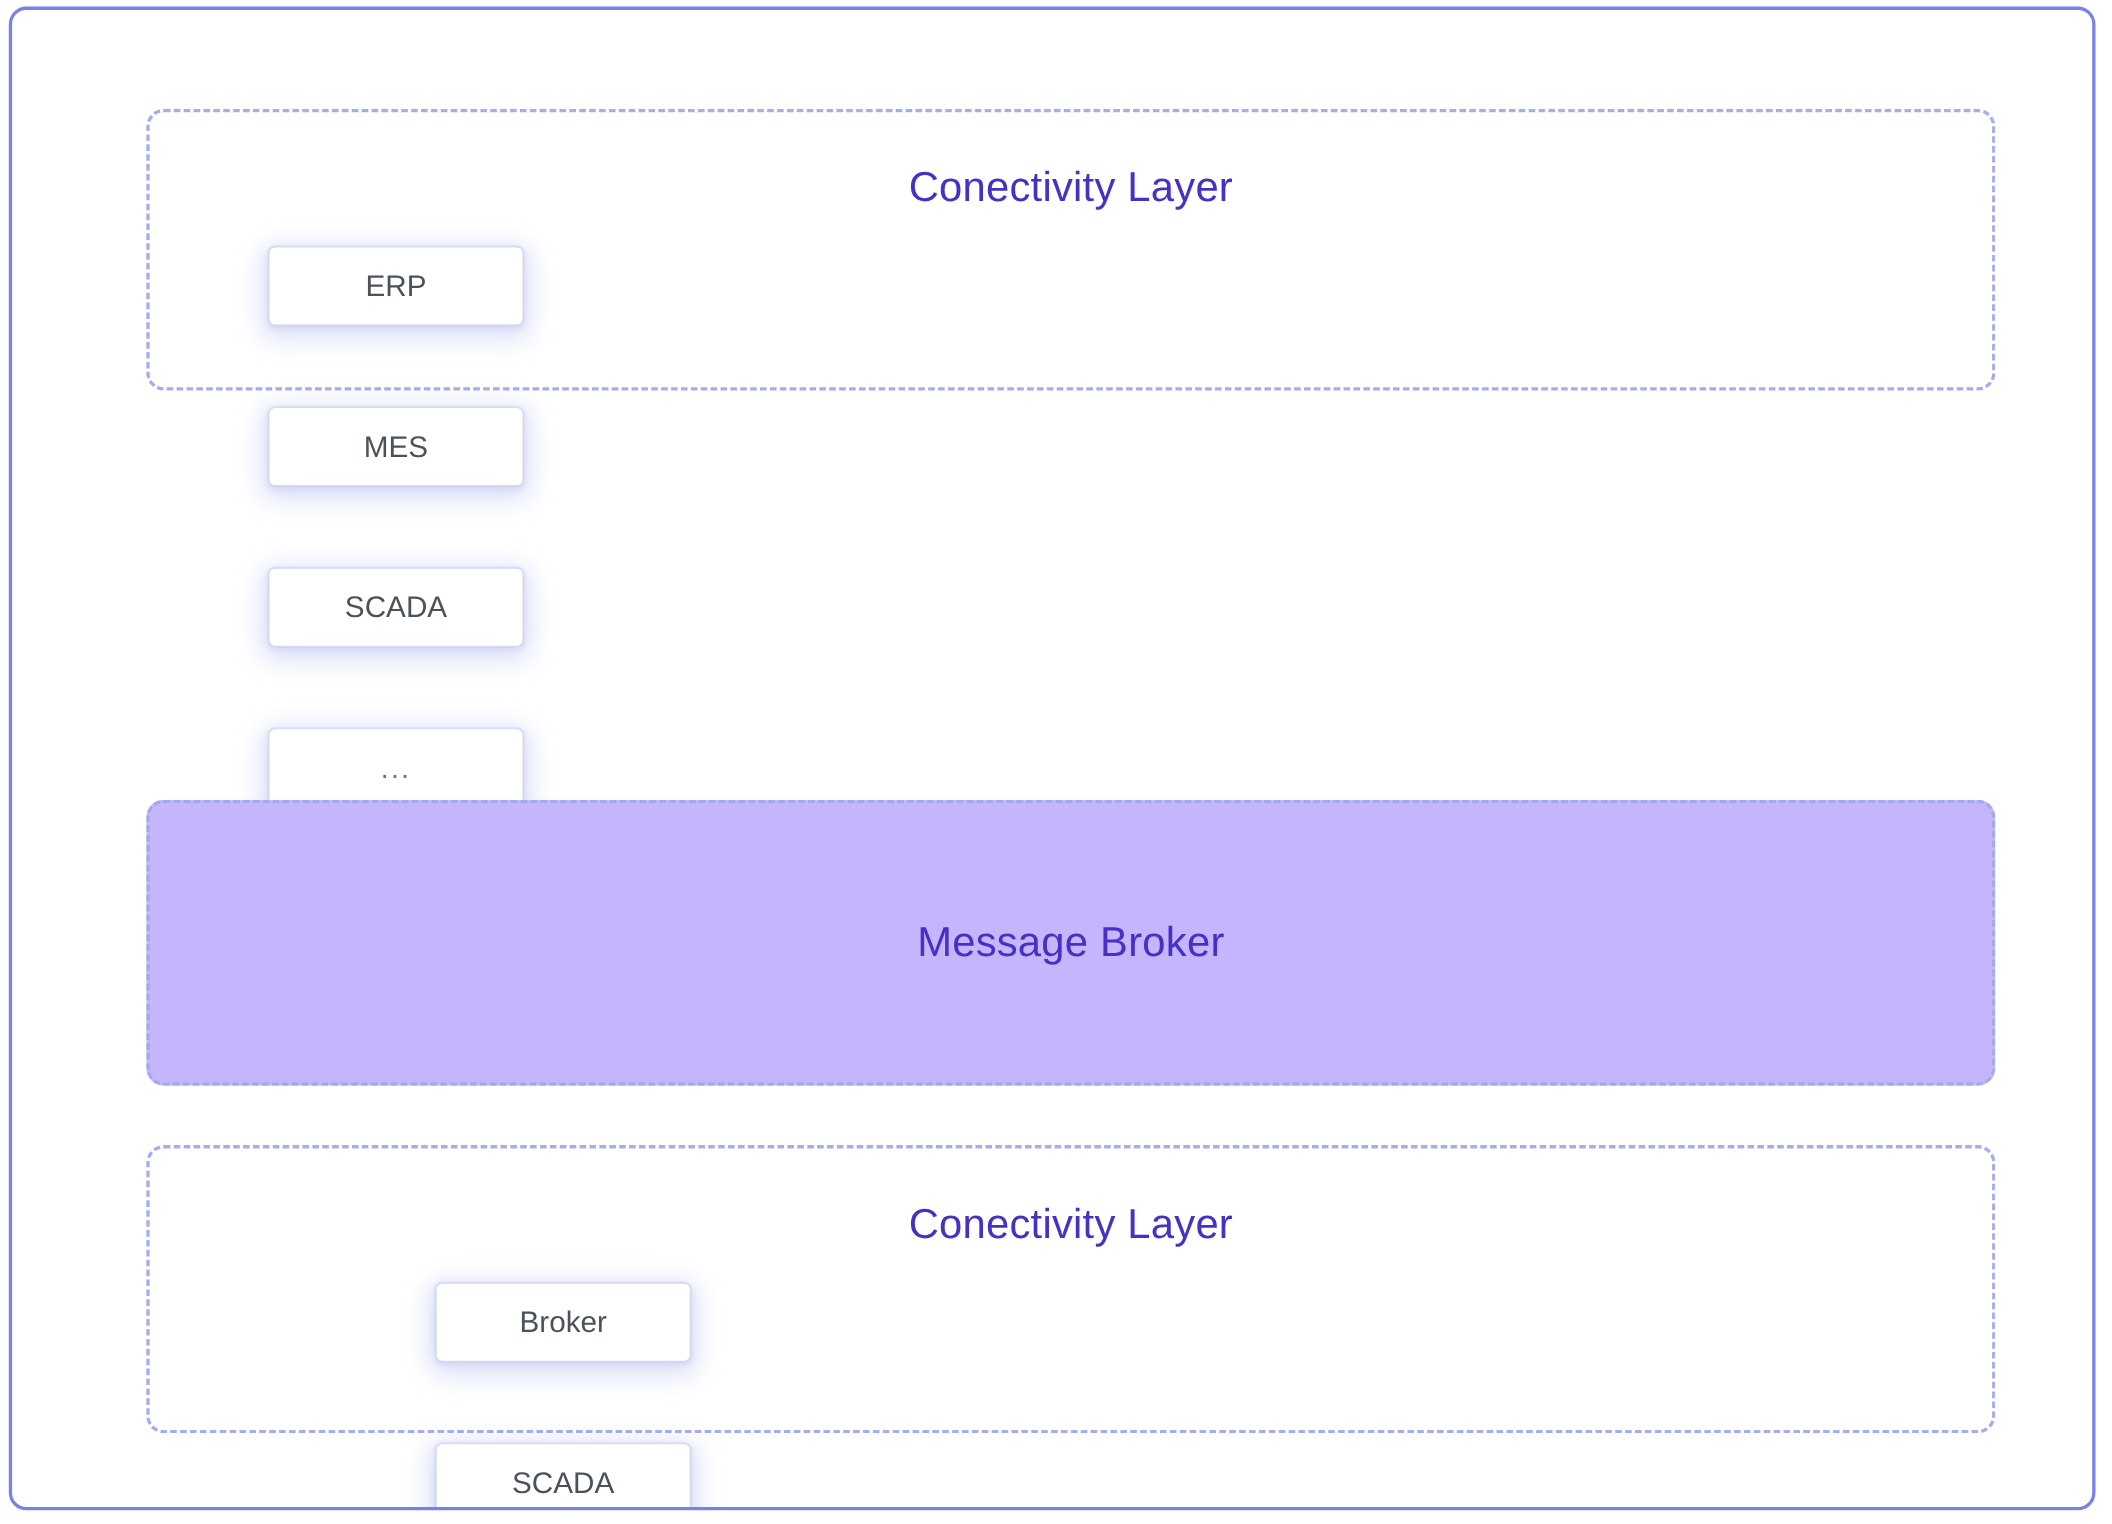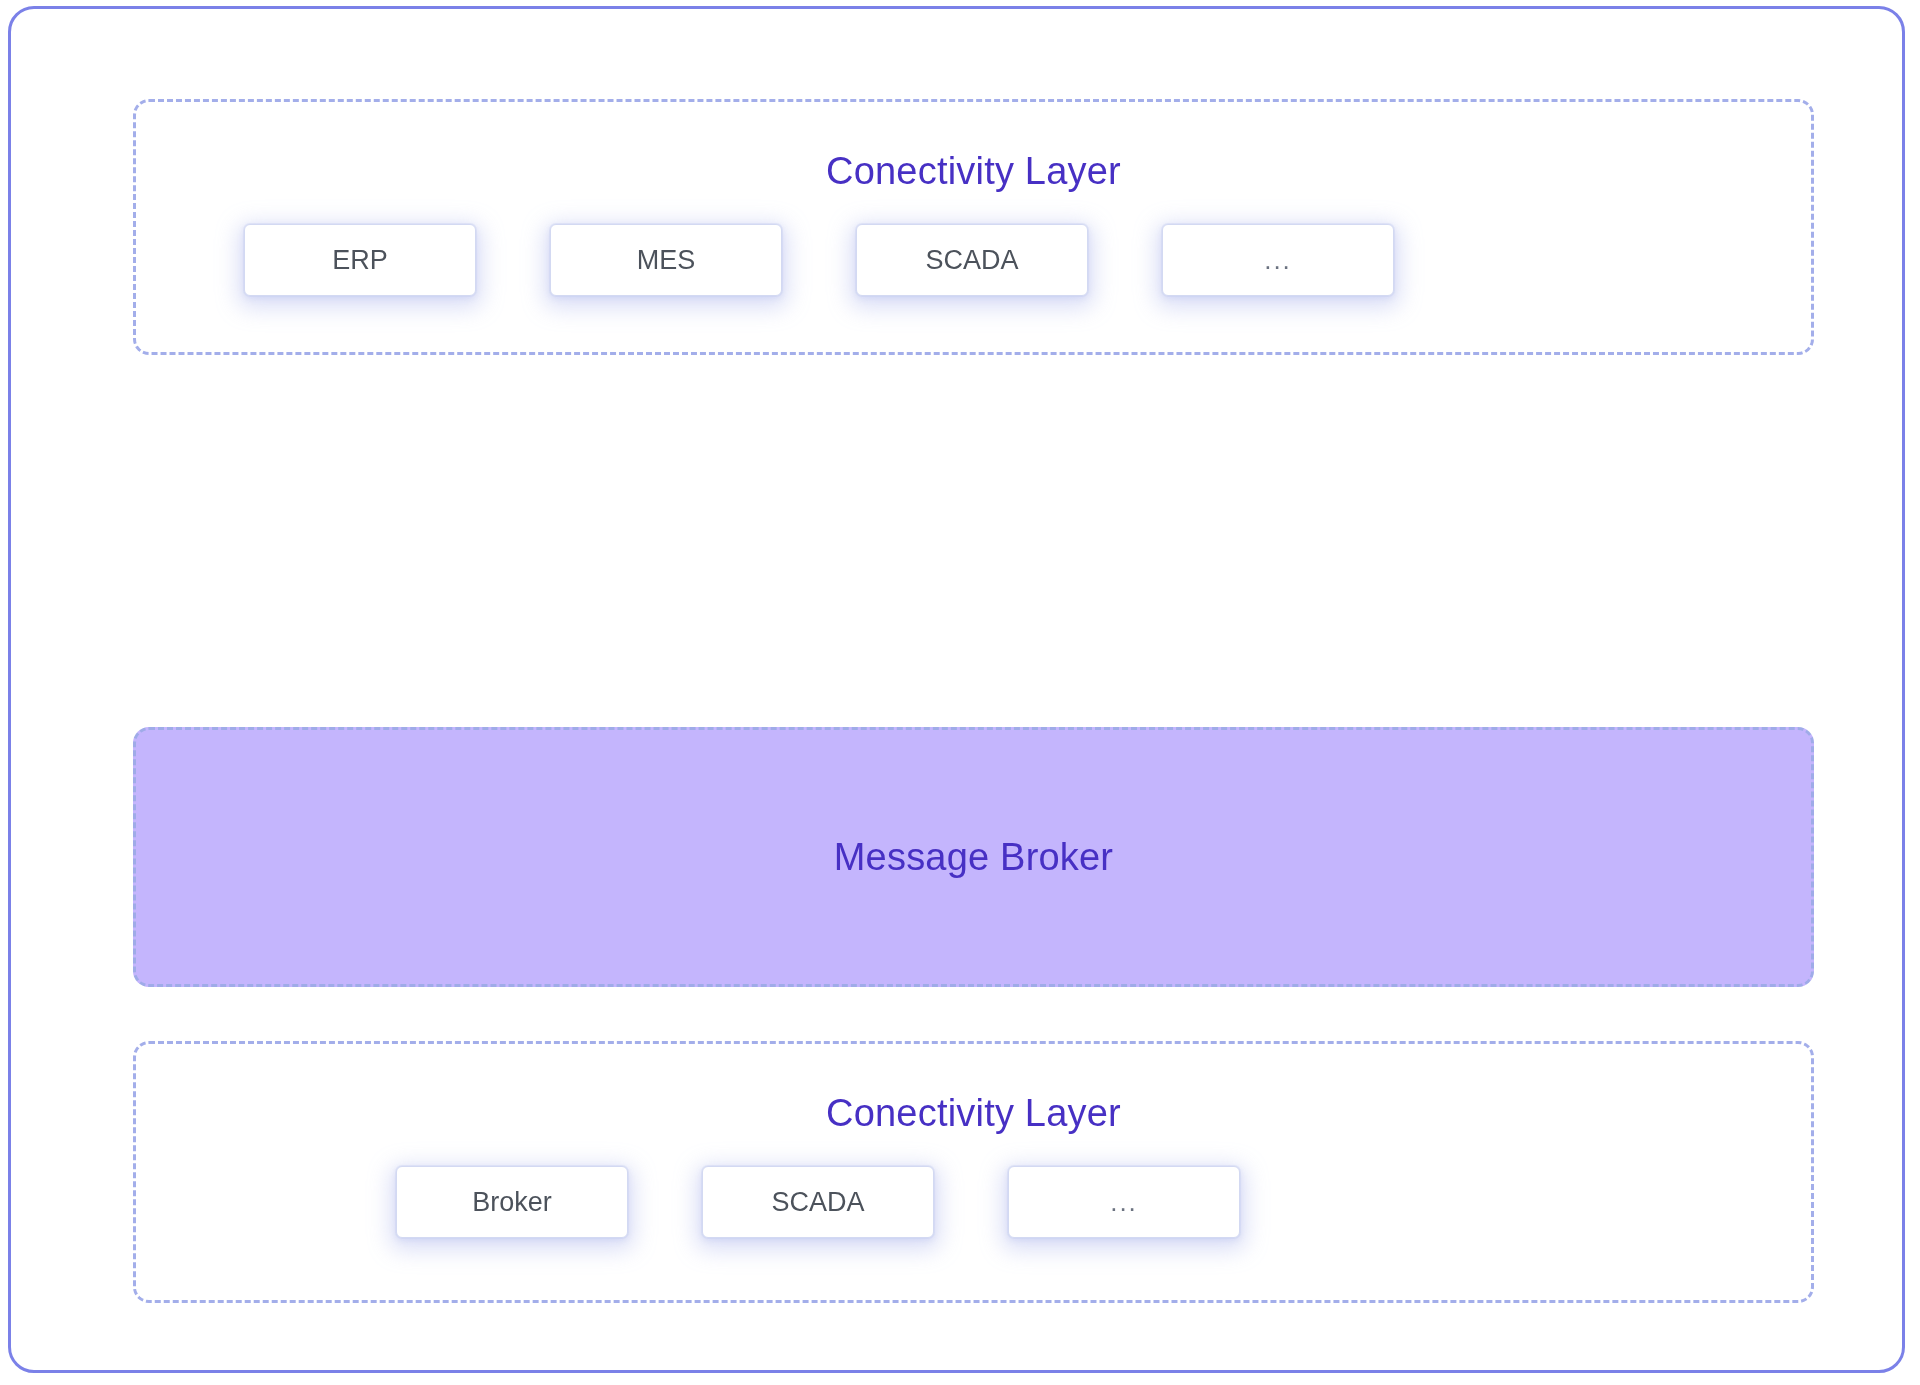--- a/index.html
+++ b/index.html
@@ -16,21 +16,21 @@
 
   
   #diagram-frame {
     position: absolute;
     left: 8px;
     top: 6px;
     width: 1897px;
     height: 1367px;
     box-sizing: border-box;
     border: 3px solid #7b81e8;
-    border-radius: 26px;
+    border-radius: 16px;
     background: #ffffff;
     overflow: hidden;
   }
 
   
   .layer-panel {
     position: absolute;
     box-sizing: border-box;
     border: 3px dashed #a3aeea;
     border-radius: 16px;
@@ -89,20 +89,21 @@
     top: 50%;
     transform: translateY(-50%);
   }
 
   
   .node-row {
     position: absolute;
     display: flex;
     align-items: center;
     gap: 74px;
+    flex-direction: column;
   }
   #row-top-nodes {
     left: 108px;
     top: 122px;
   }
   #row-bottom-nodes {
     left: 260px;
     top: 122px;
   }
 

